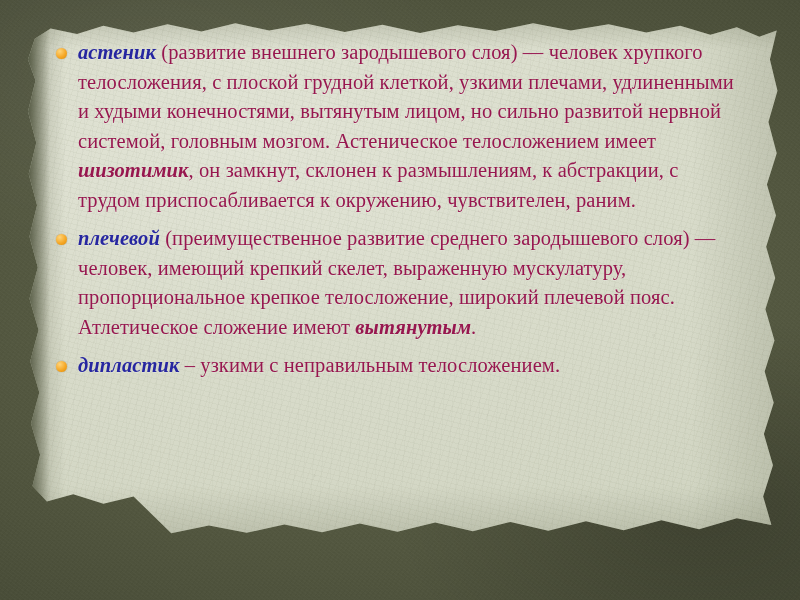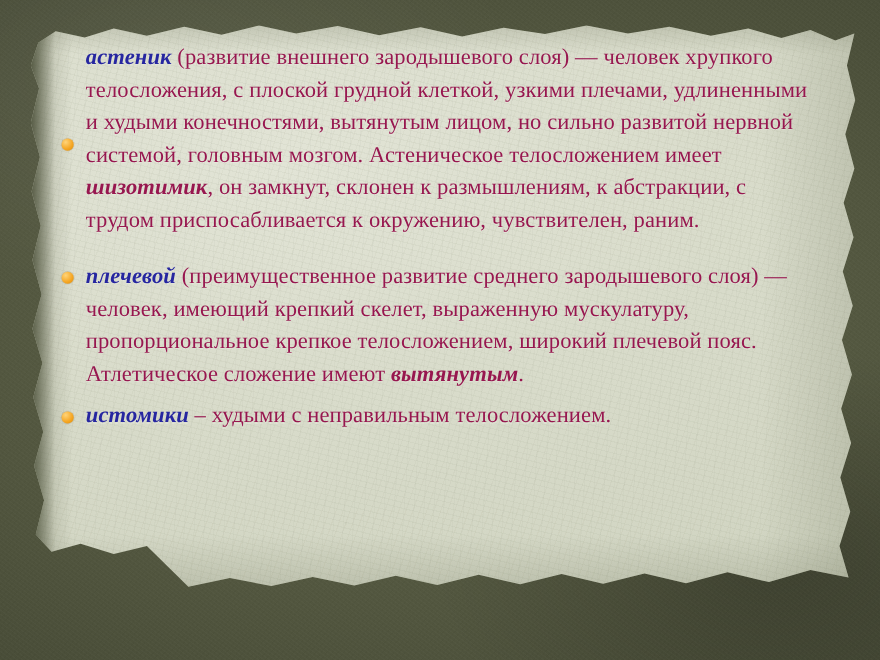--- a/index.html
+++ b/index.html
@@ -150,21 +150,21 @@
     font-weight: bold;
     font-style: italic;
   }
 
   .term-crimson {
     color: #97174f;
     font-weight: bold;
     font-style: italic;
   }
 
-  #para-1 { margin-bottom: 22px; align-items: center; }
+  #para-1 { margin-bottom: 9px; }
   #para-2 { margin-bottom: 9px; }
 </style>
 </head>
 <body>
 
 <div id="slide">
 
   <div id="paper-sheet">
 
     <div id="paper-texture"></div>
@@ -173,23 +173,23 @@
 
     <div id="content">
 
       <div class="bullet-row" id="para-1">
         <span class="bullet-marker"></span>
         <div class="bullet-text"><span class="term-blue">астеник</span><span> (развитие внешнего зародышевого слоя) — человек хрупкого телосложения, с плоской грудной клеткой, узкими плечами, удлиненными и худыми конечностями, вытянутым лицом, но сильно развитой нервной системой, головным мозгом. Астеническое телосложением имеет </span><span class="term-crimson">шизотимик</span><span>, он замкнут, склонен к размышлениям, к абстракции, с трудом приспосабливается к окружению, чувствителен, раним.</span></div>
       </div>
 
       <div class="bullet-row" id="para-2">
         <span class="bullet-marker"></span>
-        <div class="bullet-text"><span class="term-blue">плечевой</span><span> (преимущественное развитие среднего зародышевого слоя) — человек, имеющий крепкий скелет, выраженную мускулатуру, пропорциональное крепкое телосложением, широкий плечевой пояс. Атлетическое сложение имеют </span><span class="term-crimson">вытянутым</span><span>.</span></div>
+        <div class="bullet-text"><span class="term-blue">плечевой</span><span> (преимущественное развитие среднего зародышевого слоя) — человек, имеющий крепкий скелет, выраженную мускулатуру, пропорциональное крепкое телосложение, широкий плечевой пояс. Атлетическое сложение имеют </span><span class="term-crimson">вытянутым</span><span>.</span></div>
       </div>
 
       <div class="bullet-row" id="para-3">
         <span class="bullet-marker"></span>
-        <div class="bullet-text"><span class="term-blue">истомики</span><span> – худыми с неправильным телосложением.</span></div>
+        <div class="bullet-text"><span class="term-blue">дипластик</span><span> – узкими с неправильным телосложением.</span></div>
       </div>
 
     </div>
   </div>
 </div>
 
 </body></html>

